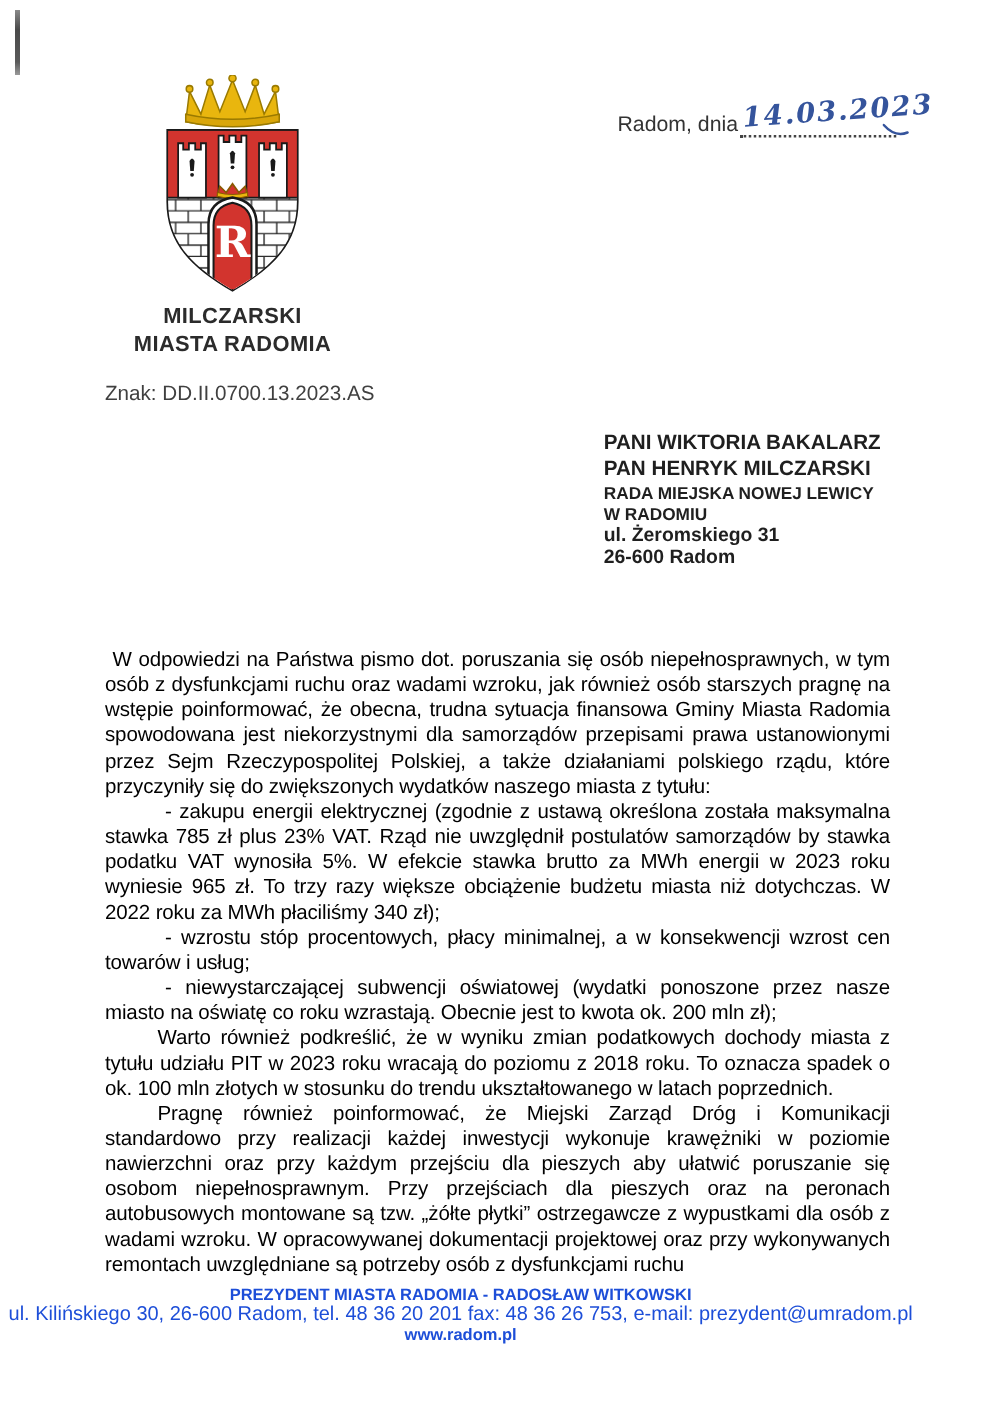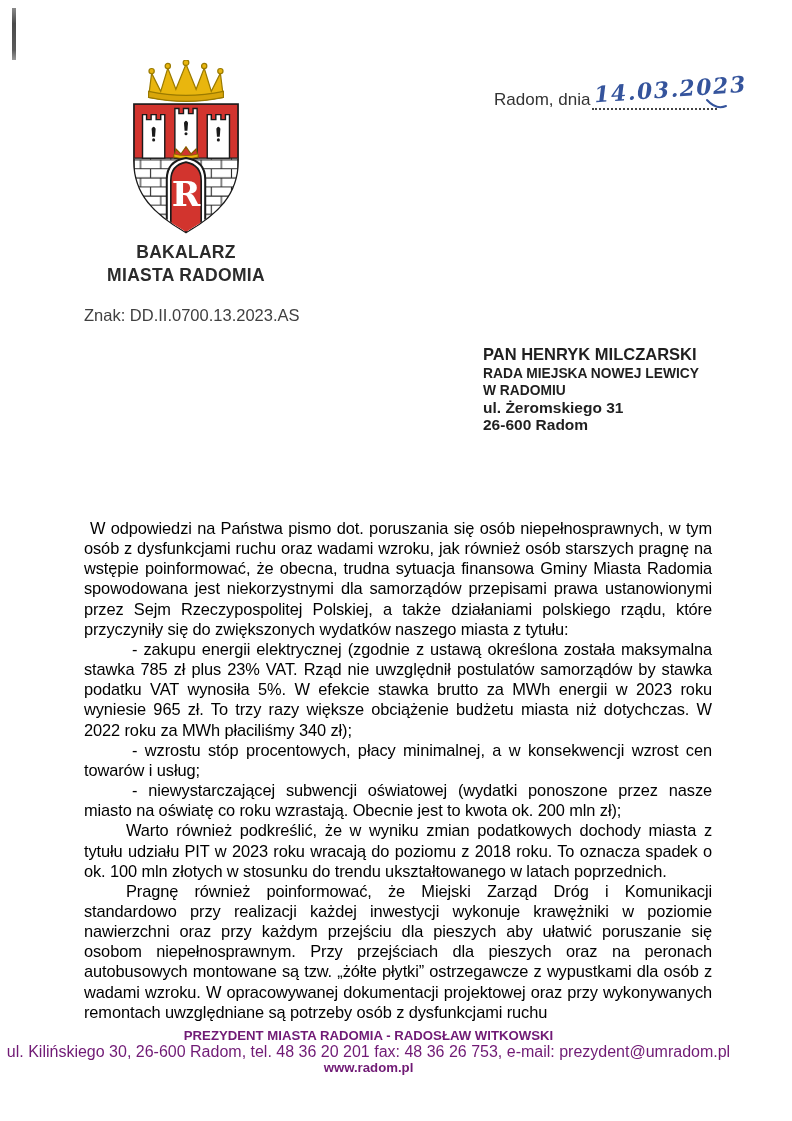--- a/index.html
+++ b/index.html
@@ -50,21 +50,21 @@
     position:absolute;left:84px;top:518px;width:628px;
     font-size:16.4px;line-height:20.15px;text-align:justify;
     color:#000000;letter-spacing:-0.1px;
   }
   .body-text p{margin:0;}
   .body-text .p-first{text-indent:6px;}
   .body-text .p-bullet{text-indent:48px;}
   .body-text .p-indent{text-indent:42px;}
   .letter-footer{
     position:absolute;left:0;top:1028px;width:737px;
-    text-align:center;color:#701a75;
+    text-align:center;color:#1d4ed8;
   }
   .letter-footer .f-bold{font-size:13.2px;font-weight:bold;line-height:16px;}
   .letter-footer .f-reg{font-size:16px;line-height:16px;}
 </style>
 </head>
 <body>
 
 <div class="page">
 
   <div class="scan-artifact"></div>
@@ -120,36 +120,37 @@
 
       <g>
         <path d="M46,170 L46,118 Q46,100 65,97 Q84,100 84,118 L84,170 Z" fill="#ffffff" stroke="#1a1a1a" stroke-width="2"></path>
         <path d="M50,170 L50,119 Q50,104 65,101 Q80,104 80,119 L80,170 Z" fill="#d2342e" stroke="#1a1a1a" stroke-width="1.6"></path>
         <text x="65" y="144" text-anchor="middle" fill="#ffffff" font-family="DejaVu Serif, serif" font-size="34" font-weight="bold">R</text>
       </g>
     </g>
   </svg>
 
   <div class="sender-title">
-    <div>BAKALARZ</div>
+    <div>MILCZARSKI</div>
     <div>MIASTA RADOMIA</div>
   </div>
 
   <div class="dateline">
     <span class="printed">Radom, dnia</span>
     <span class="dots"></span>
     <span class="handwriting">14.03.2023</span>
     <svg class="flourish" width="22" height="16" viewBox="0 0 22 16">
       <path d="M1,4 Q10,14 20,10" stroke="#35549c" stroke-width="2" fill="none" stroke-linecap="round"></path>
     </svg>
   </div>
 
   <div class="znak">Znak: DD.II.0700.13.2023.AS</div>
 
   <div class="recipient">
+    <div class="r-big">PANI WIKTORIA BAKALARZ</div>
     <div class="r-big">PAN HENRYK MILCZARSKI</div>
     <div class="r-small">RADA MIEJSKA NOWEJ LEWICY</div>
     <div class="r-small">W RADOMIU</div>
     <div class="r-med">ul. Żeromskiego 31</div>
     <div class="r-med">26-600 Radom</div>
   </div>
 
   <div class="body-text">
     <p class="p-first">W odpowiedzi na Państwa pismo dot. poruszania się osób niepełnosprawnych, w tym osób z dysfunkcjami ruchu oraz wadami wzroku, jak również osób starszych pragnę na wstępie poinformować, że obecna, trudna sytuacja finansowa Gminy Miasta Radomia spowodowana jest niekorzystnymi dla samorządów przepisami prawa ustanowionymi przez Sejm Rzeczypospolitej Polskiej, a także działaniami polskiego rządu, które przyczyniły się do zwiększonych wydatków naszego miasta z tytułu:</p>
     <p class="p-bullet">- zakupu energii elektrycznej (zgodnie z ustawą określona została maksymalna stawka 785 zł plus 23% VAT. Rząd nie uwzględnił postulatów samorządów by stawka podatku VAT wynosiła 5%. W efekcie stawka brutto za MWh energii w 2023 roku wyniesie 965 zł. To trzy razy większe obciążenie budżetu miasta niż dotychczas. W 2022 roku za MWh płaciliśmy 340 zł);</p>

